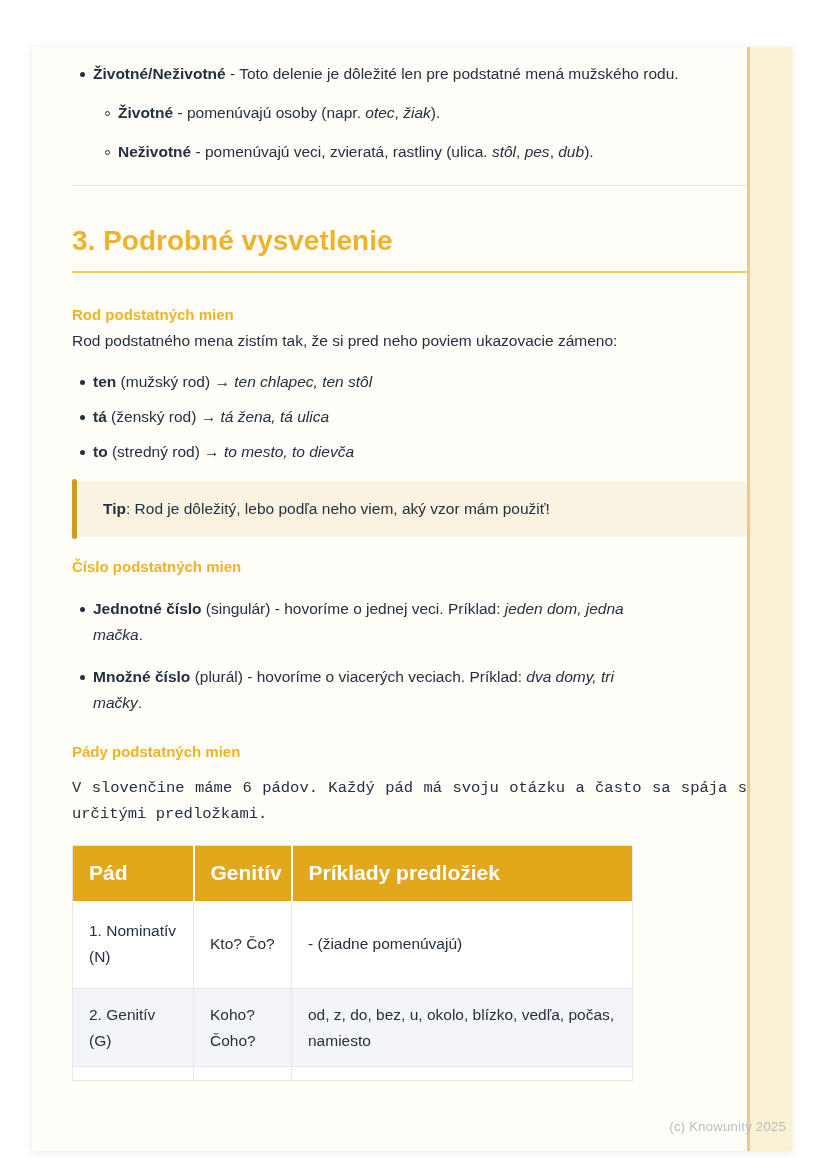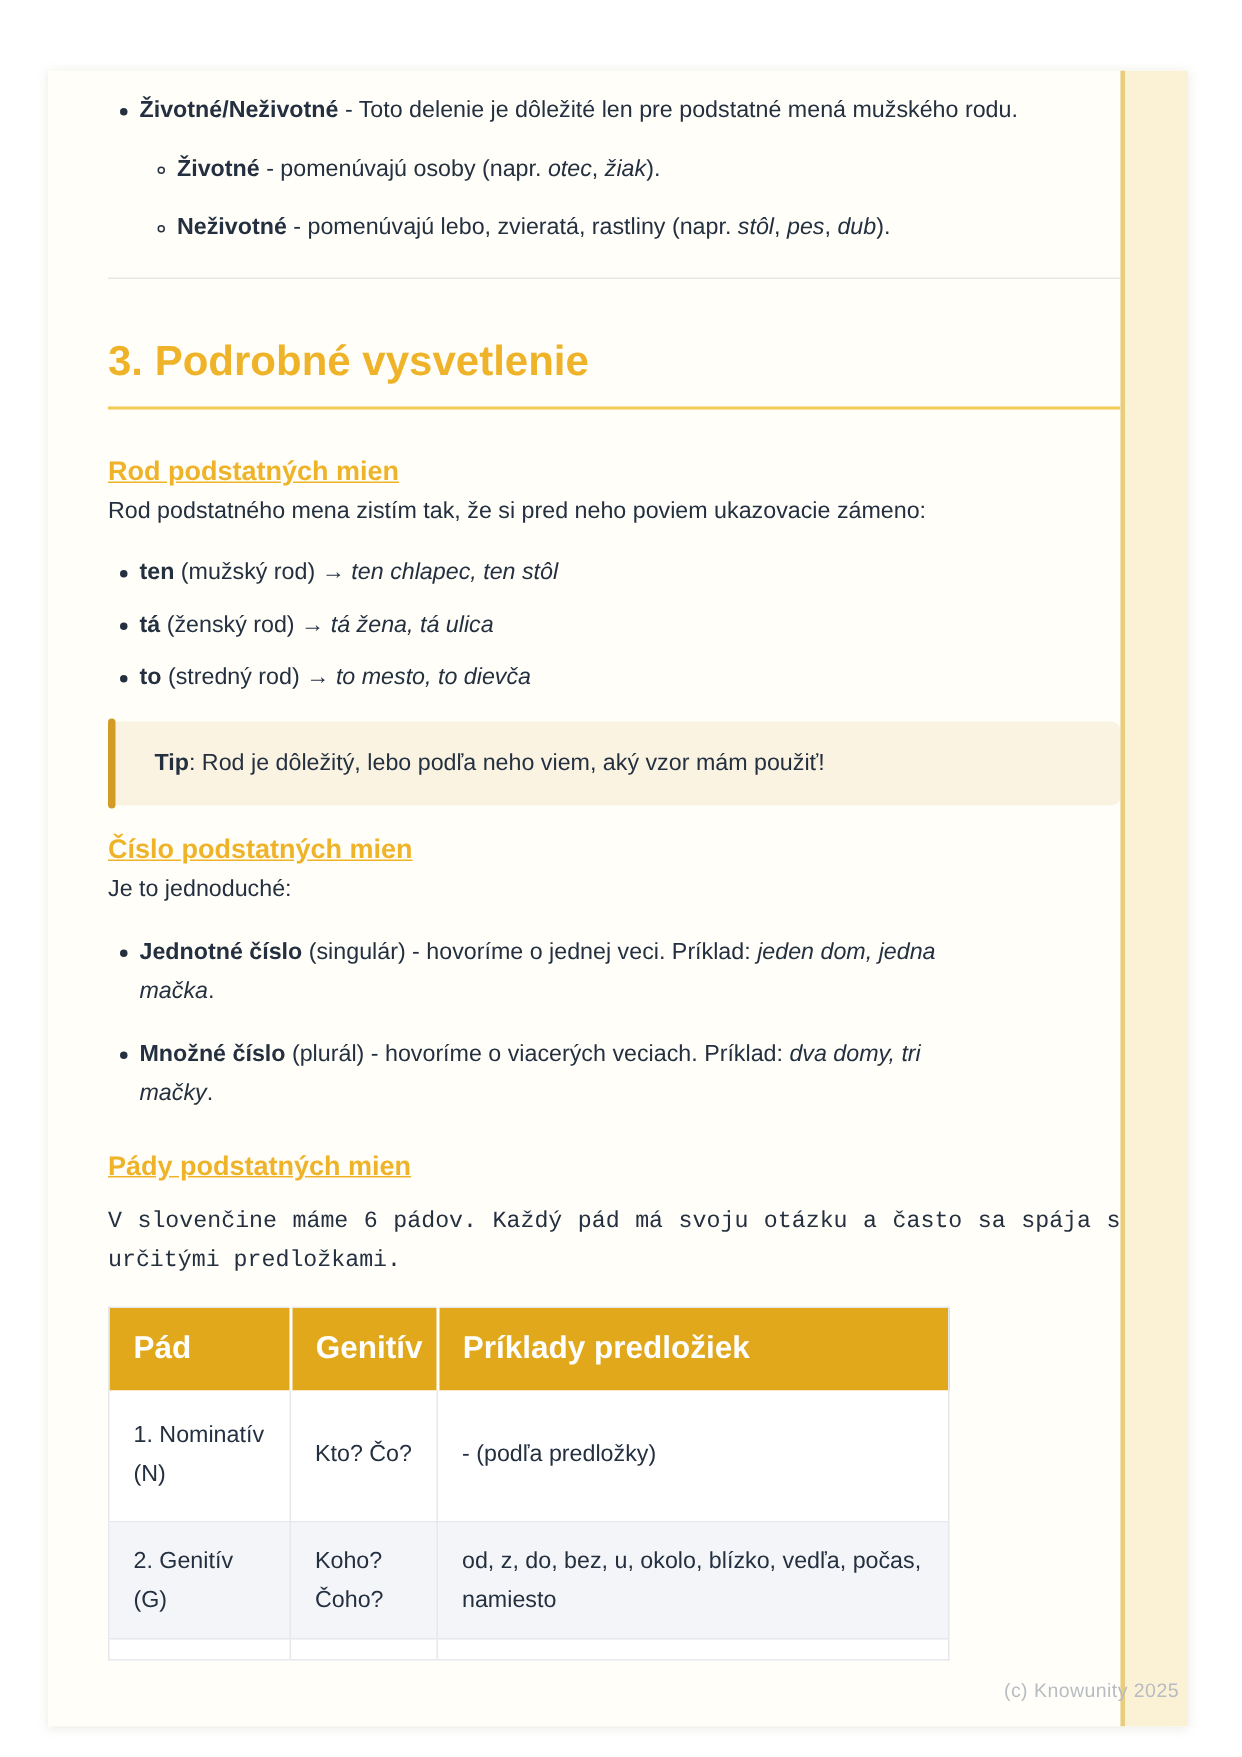--- a/index.html
+++ b/index.html
@@ -35,21 +35,21 @@
   .circ{background:transparent;border:1.5px solid var(--text);margin-left:33px;width:5px;height:5px;}
   .litext{flex:1 1 auto;}
   .w1{max-width:590px;}
   .w2{max-width:558px;}
   .li-sub{margin-top:13px;}
   .divider{height:1px;background:var(--divider);margin-top:20px;}
   .h-main{
     font-size:28px;line-height:34px;font-weight:800;color:var(--accent);
     margin-top:38px;padding-bottom:13px;border-bottom:2px solid var(--underline);
   }
-  .h-sub{font-size:18px;line-height:27px;font-weight:700;color:var(--accent);text-decoration:underline;}
+  .h-sub{font-size:15px;line-height:27px;font-weight:700;color:var(--accent);}
   .mt-sec{margin-top:28px;}
   .p-body{}
   .rod-list{margin-top:15px;}
   .rod-list .li{margin-bottom:9px;}
   .cislo-list{margin-top:14px;}
   .cislo-list .li{margin-bottom:8px;margin-top:16px;}
   .tip{
     position:relative;background:var(--tip-bg);border-radius:6px;
     padding:15px 20px 15px 31px;margin-top:16px;
   }
@@ -93,21 +93,21 @@
     <div class="li">
       <span class="marker disc"></span>
       <div class="litext w1"><span class="seg-b">Životné/Neživotné</span><span> - Toto delenie je dôležité len pre podstatné mená mužského rodu.</span></div>
     </div>
     <div class="li li-sub">
       <span class="marker circ"></span>
       <div class="litext"><span class="seg-b">Životné</span><span> - pomenúvajú osoby (napr. </span><span class="seg-i">otec</span><span>, </span><span class="seg-i">žiak</span><span>).</span></div>
     </div>
     <div class="li li-sub">
       <span class="marker circ"></span>
-      <div class="litext"><span class="seg-b">Neživotné</span><span> - pomenúvajú lebo, zvieratá, rastliny (napr. </span><span class="seg-i">stôl</span><span>, </span><span class="seg-i">pes</span><span>, </span><span class="seg-i">dub</span><span>).</span></div>
+      <div class="litext"><span class="seg-b">Neživotné</span><span> - pomenúvajú veci, zvieratá, rastliny (ulica. </span><span class="seg-i">stôl</span><span>, </span><span class="seg-i">pes</span><span>, </span><span class="seg-i">dub</span><span>).</span></div>
     </div>
 
     <div class="divider"></div>
 
     <h1 class="h-main">3. Podrobné vysvetlenie</h1>
 
     <h2 class="h-sub mt-sec">Rod podstatných mien</h2>
     <p class="p-body">Rod podstatného mena zistím tak, že si pred neho poviem ukazovacie zámeno:</p>
     <div class="rod-list">
       <div class="li">
@@ -123,21 +123,20 @@
         <div class="litext"><span class="seg-b">to</span><span> (stredný rod) → </span><span class="seg-i">to mesto, to dievča</span></div>
       </div>
     </div>
 
     <div class="tip">
       <span class="tip-bar"></span>
       <p><span class="seg-b">Tip</span><span>: Rod je dôležitý, lebo podľa neho viem, aký vzor mám použiť!</span></p>
     </div>
 
     <h2 class="h-sub" style="margin-top:16px;">Číslo podstatných mien</h2>
-    <p class="p-body">Je to jednoduché:</p>
     <div class="cislo-list">
       <div class="li">
         <span class="marker disc"></span>
         <div class="litext w2"><span class="seg-b">Jednotné číslo</span><span> (singulár) - hovoríme o jednej veci. Príklad: </span><span class="seg-i">jeden dom, jedna mačka</span><span>.</span></div>
       </div>
       <div class="li">
         <span class="marker disc"></span>
         <div class="litext w2"><span class="seg-b">Množné číslo</span><span> (plurál) - hovoríme o viacerých veciach. Príklad: </span><span class="seg-i">dva domy, tri mačky</span><span>.</span></div>
       </div>
     </div>
@@ -155,21 +154,21 @@
         <tr>
           <th>Pád</th>
           <th>Genitív</th>
           <th>Príklady predložiek</th>
         </tr>
       </thead>
       <tbody>
         <tr style="height:88px;">
           <td>1. Nominatív (N)</td>
           <td>Kto? Čo?</td>
-          <td>- (podľa predložky)</td>
+          <td>- (žiadne pomenúvajú)</td>
         </tr>
         <tr class="alt" style="height:78px;">
           <td>2. Genitív (G)</td>
           <td>Koho? Čoho?</td>
           <td>od, z, do, bez, u, okolo, blízko, vedľa, počas, namiesto</td>
         </tr>
         <tr class="sliver">
           <td></td>
             <td></td>
             <td></td>

